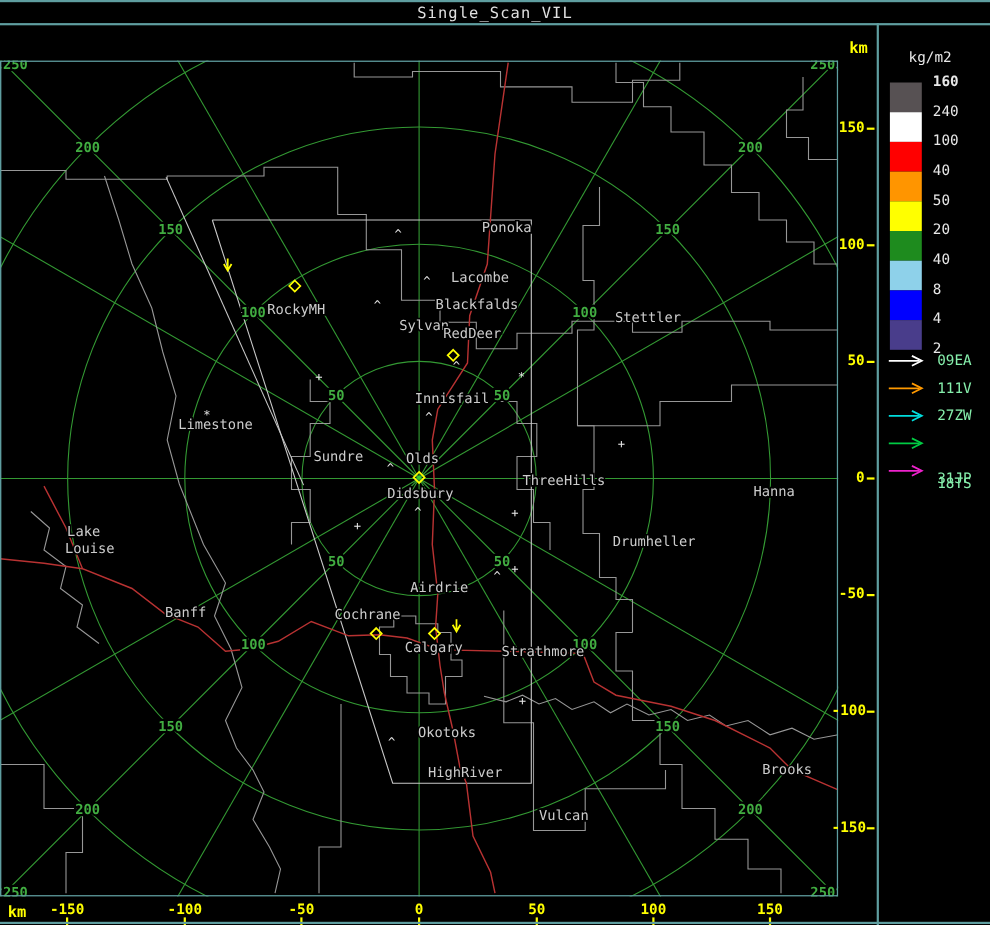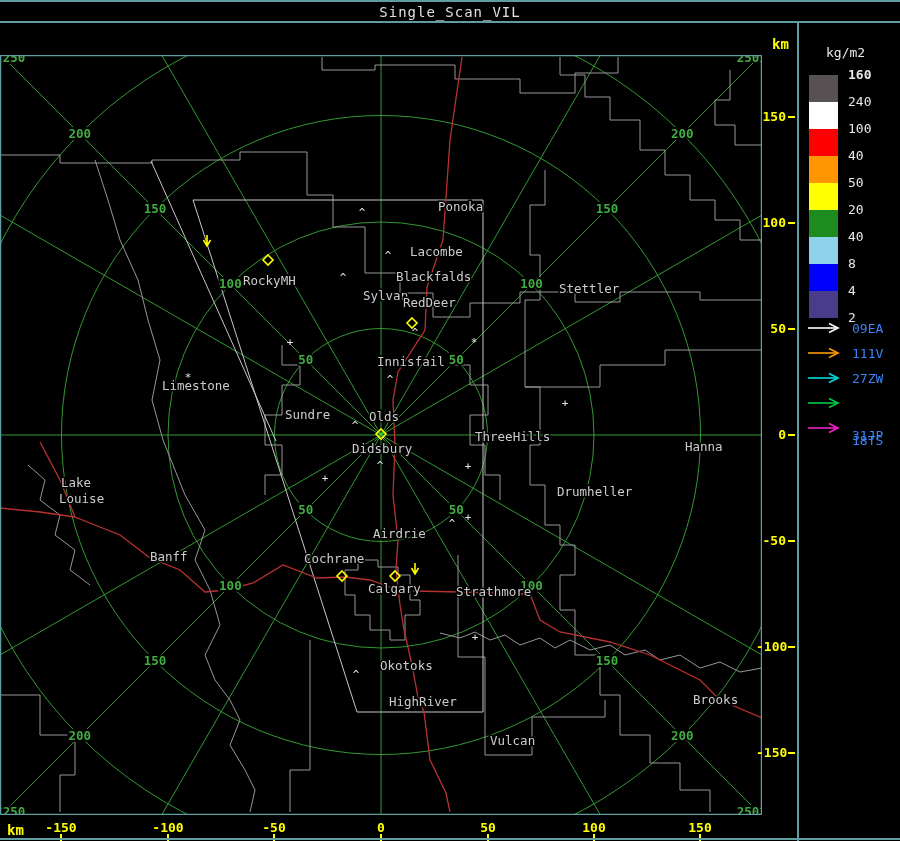--- a/index.html
+++ b/index.html
@@ -12,21 +12,21 @@
   #km-top-right{position:absolute;top:36px;left:772px;color:#ffff00;font-size:14px;font-weight:bold;}
   #km-bottom-left{position:absolute;top:822px;left:7px;color:#ffff00;font-size:14px;font-weight:bold;}
   #map-wrap{position:absolute;left:0;top:55px;width:762px;height:760px;}
   .raxis-label{position:absolute;width:30px;text-align:right;color:#ffff00;font-size:13px;font-weight:bold;}
   .raxis-tick{position:absolute;left:788px;width:7px;height:2px;background:#ffff00;}
   .baxis-label{position:absolute;top:820px;width:44px;text-align:center;color:#ffff00;font-size:13px;font-weight:bold;}
   .baxis-tick{position:absolute;top:834px;width:2px;height:7px;background:#ffff00;}
   #legend-unit{position:absolute;top:45px;left:826px;color:#e8e8e8;font-size:13px;}
   .scale-block{position:absolute;left:809px;width:29px;height:27px;}
   .scale-label{position:absolute;left:848px;width:40px;color:#e8e8e8;font-size:13px;}
-  .vector-label{position:absolute;left:852px;width:44px;color:#3b82f6;font-size:13px;}
+  .vector-label{position:absolute;left:852px;width:44px;color:#86efac;font-size:13px;}
   #vector-svg{position:absolute;left:800px;top:315px;}
 </style>
 </head>
 <body>
 
 <div id="screen">
   <div class="tealline" style="left:0;top:0;width:900px;height:2px;"></div>
   <span id="title">Single_Scan_VIL</span>
   <div class="tealline" style="left:0;top:21px;width:900px;height:2px;"></div>
 

